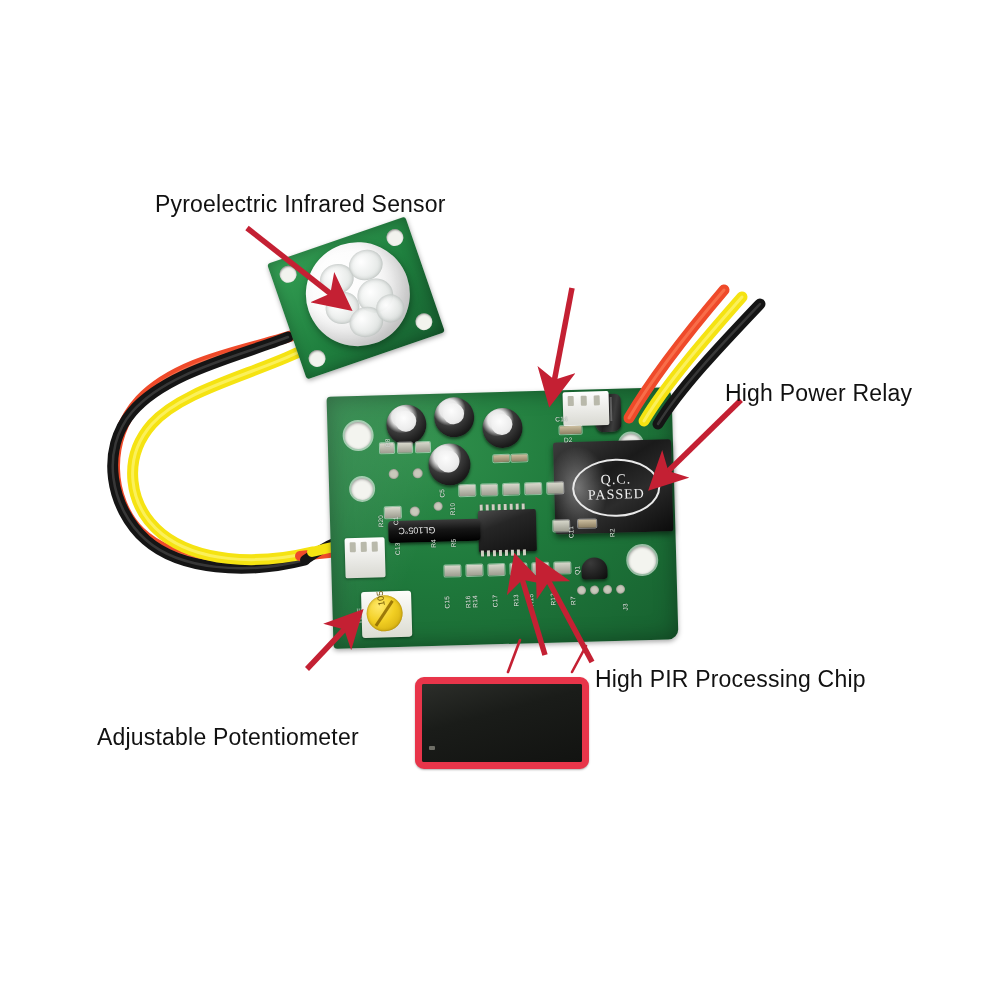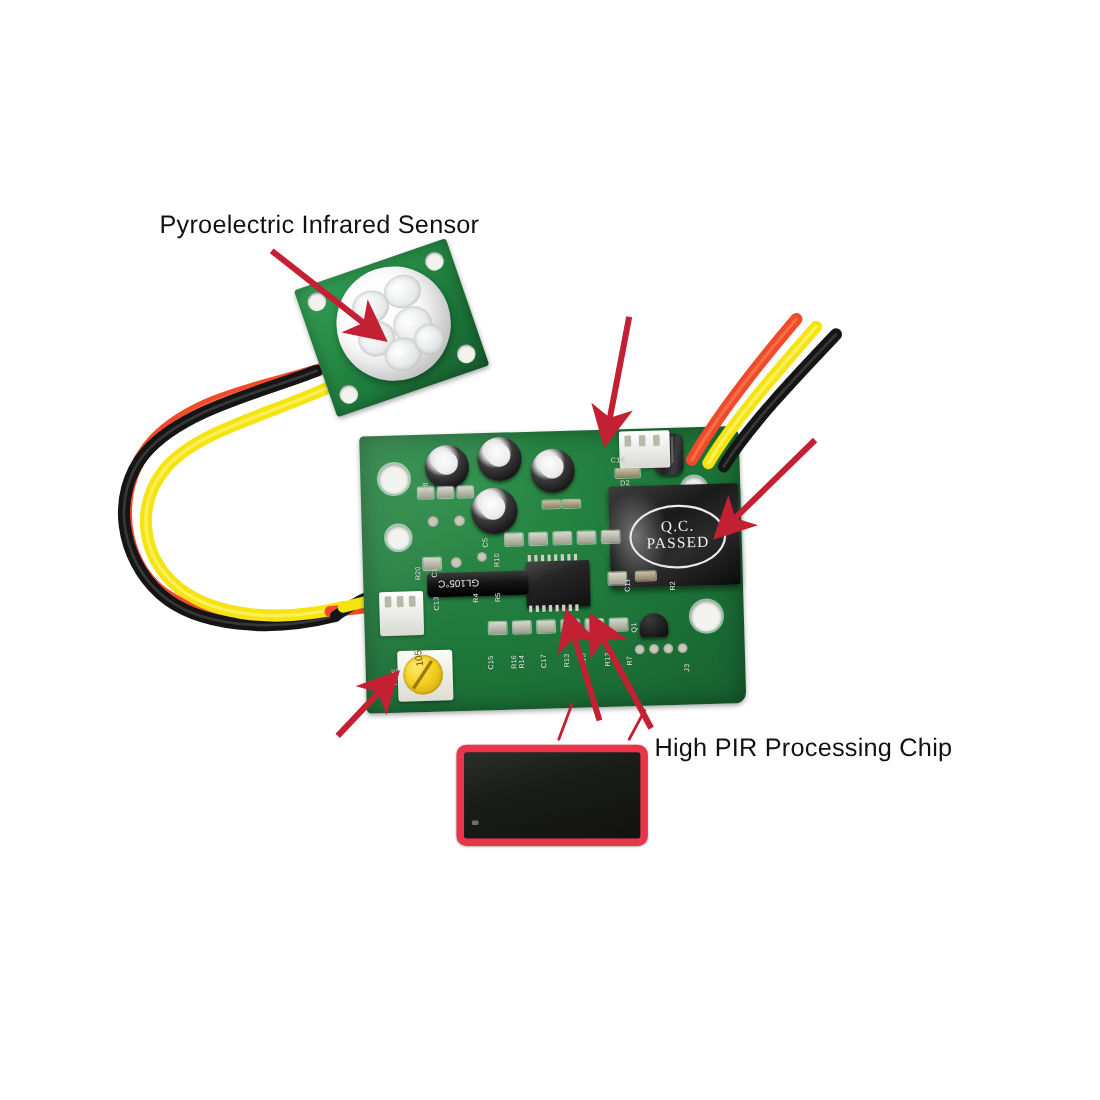--- a/index.html
+++ b/index.html
@@ -321,16 +321,18 @@
       <path d="M592,662 L540,565"></path>
       <path d="M307,669 L357,616"></path>
     </g>
 
     <g stroke="#c42033" stroke-width="2.6" fill="none" stroke-linecap="round">
       <path d="M508,672 L520,640"></path>
       <path d="M572,672 L586,646"></path>
     </g>
   </svg>
 
-  <div class="label" style="left:145px;top:193px;">Pyroelectric Infrared Sensor</div>
+  <div class="label" style="left:155px;top:193px;">Pyroelectric Infrared Sensor</div>
+  <div class="label" style="left:725px;top:382px;">High Power Relay</div>
   <div class="label" style="left:595px;top:668px;">High PIR Processing Chip</div>
+  <div class="label" style="left:97px;top:726px;">Adjustable Potentiometer</div>
 
 </div>
 
 </body></html>

